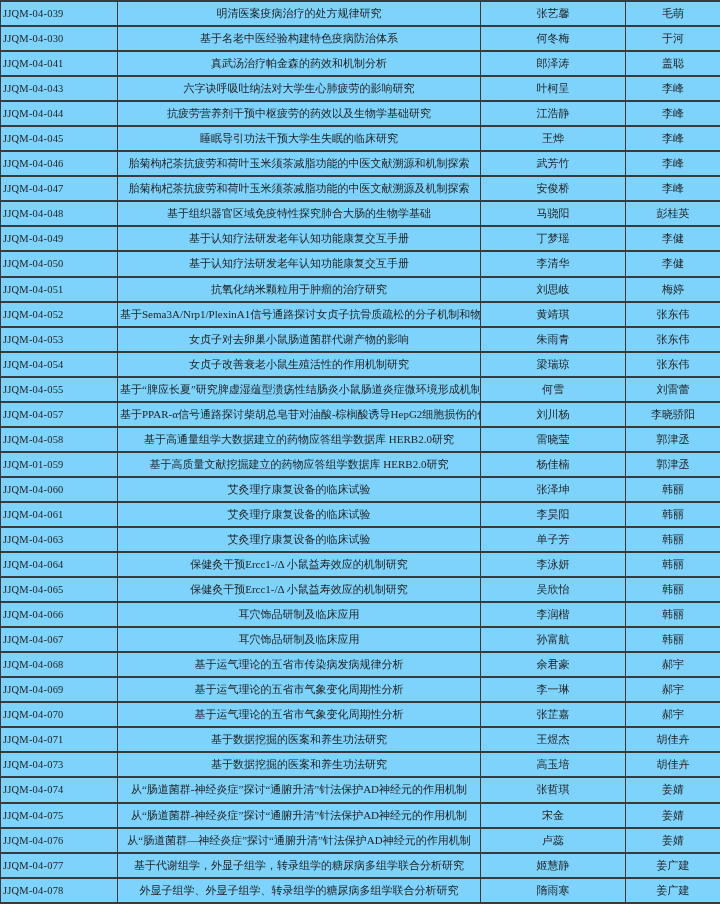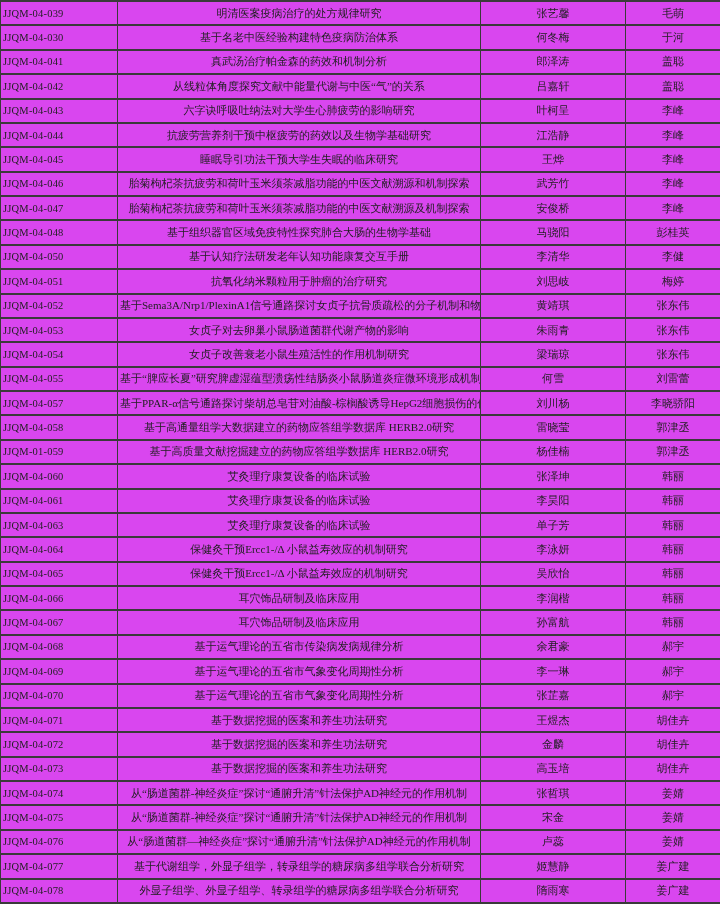--- a/index.html
+++ b/index.html
@@ -12,21 +12,21 @@
     height: 904px;
     overflow: hidden;
     font-family: "Liberation Serif", "DejaVu Serif", serif;
     color: #1f1f1f;
   }
   table.projects {
     width: 720px;
     height: 904px;
     table-layout: fixed;
     border-collapse: collapse;
-    background: #d946ef;
+    background: #7dd3fc;
   }
   table.projects td {
     border: 1px solid #3a3a3a;
     border-top-width: 2px;
     border-bottom-width: 2px;
     padding: 0 2px;
     overflow: hidden;
     white-space: nowrap;
     vertical-align: middle;
   }
@@ -71,26 +71,20 @@
     <td class="col-advisor">于河</td>
   </tr>
 
   <tr>
     <td class="col-id">JJQM-04-041</td>
     <td class="col-title">真武汤治疗帕金森的药效和机制分析</td>
     <td class="col-student">郎泽涛</td>
     <td class="col-advisor">盖聪</td>
   </tr>
 
-  <tr>
-    <td class="col-id">JJQM-04-042</td>
-    <td class="col-title">从线粒体角度探究文献中能量代谢与中医“气”的关系</td>
-    <td class="col-student">吕嘉轩</td>
-    <td class="col-advisor">盖聪</td>
-  </tr>
 
   <tr>
     <td class="col-id">JJQM-04-043</td>
     <td class="col-title">六字诀呼吸吐纳法对大学生心肺疲劳的影响研究</td>
     <td class="col-student">叶柯呈</td>
     <td class="col-advisor">李峰</td>
   </tr>
 
   <tr>
     <td class="col-id">JJQM-04-044</td>
@@ -120,20 +114,26 @@
     <td class="col-advisor">李峰</td>
   </tr>
 
   <tr>
     <td class="col-id">JJQM-04-048</td>
     <td class="col-title">基于组织器官区域免疫特性探究肺合大肠的生物学基础</td>
     <td class="col-student">马骁阳</td>
     <td class="col-advisor">彭桂英</td>
   </tr>
 
+  <tr>
+    <td class="col-id">JJQM-04-049</td>
+    <td class="col-title">基于认知疗法研发老年认知功能康复交互手册</td>
+    <td class="col-student">丁梦瑶</td>
+    <td class="col-advisor">李健</td>
+  </tr>
 
   <tr>
     <td class="col-id">JJQM-04-050</td>
     <td class="col-title">基于认知疗法研发老年认知功能康复交互手册</td>
     <td class="col-student">李清华</td>
     <td class="col-advisor">李健</td>
   </tr>
 
   <tr>
     <td class="col-id">JJQM-04-051</td>
@@ -263,26 +263,20 @@
     <td class="col-advisor">郝宇</td>
   </tr>
 
   <tr>
     <td class="col-id">JJQM-04-071</td>
     <td class="col-title">基于数据挖掘的医案和养生功法研究</td>
     <td class="col-student">王煜杰</td>
     <td class="col-advisor">胡佳卉</td>
   </tr>
 
-  <tr>
-    <td class="col-id">JJQM-04-072</td>
-    <td class="col-title">基于数据挖掘的医案和养生功法研究</td>
-    <td class="col-student">金麟</td>
-    <td class="col-advisor">胡佳卉</td>
-  </tr>
 
   <tr>
     <td class="col-id">JJQM-04-073</td>
     <td class="col-title">基于数据挖掘的医案和养生功法研究</td>
     <td class="col-student">高玉培</td>
     <td class="col-advisor">胡佳卉</td>
   </tr>
 
   <tr>
     <td class="col-id">JJQM-04-074</td>

